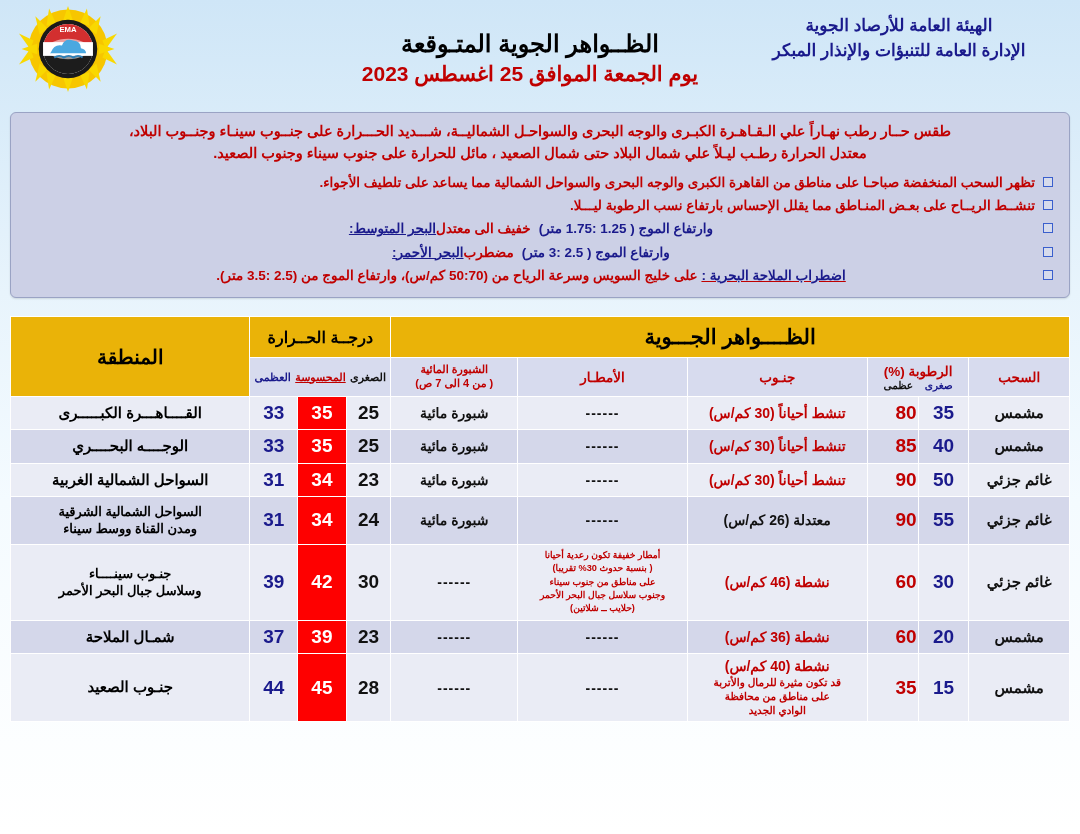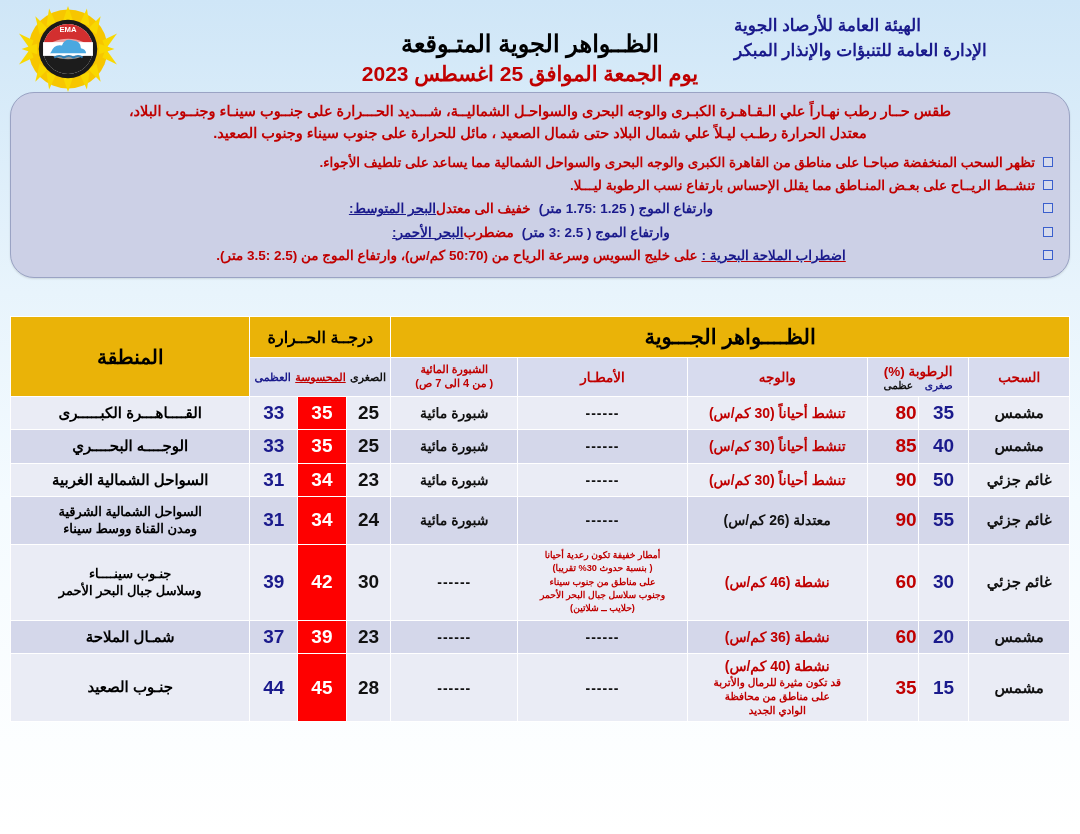--- a/index.html
+++ b/index.html
@@ -19,42 +19,42 @@
     padding:6px 12px 0 12px;
   }
   .logo {
     position:absolute; top:6px; right:auto; left:14px;
     width:108px; height:86px;
   }
   .logo svg { width:100%; height:100%; display:block; }
 
   .org-block {
     position:absolute; top:14px; left:auto; right:16px;
-    text-align:left;
+    text-align:center;
     line-height:1.45;
     width:330px;
   }
   .org-line1, .org-line2 {
     color:#1a1a8c; font-weight:bold; font-size:17px;
     letter-spacing:0px;
   }
 
   .title-block {
     position:absolute; top:30px; left:340px; right:360px;
     text-align:center;
   }
   .main-title { font-size:24px; font-weight:bold; color:#000; }
   .sub-title  { font-size:21px; font-weight:bold; color:#c00000; margin-top:4px; }
 
   
   .summary-box {
-    position:absolute; top:92px; left:10px; right:10px;
+    position:absolute; top:112px; left:10px; right:10px;
     background:#ccd0e6;
     border:1px solid #9aa3c4;
-    border-radius:24px;
+    border-radius:6px;
     padding:7px 16px 8px 16px;
     box-shadow:0 1px 2px rgba(0,0,0,.12);
   }
   .summary-para {
     color:#c00000; font-weight:bold; font-size:14.5px;
     text-align:center; line-height:1.55; letter-spacing:0px;
   }
 
   ul.bullets { list-style:none; margin:8px 0 0 0; padding:0; }
   ul.bullets li {
@@ -248,21 +248,21 @@
       <tr class="hdr2">
         <th>السحب</th>
         <th colspan="2">
           <div>الرطوبة (%)</div>
           <div class="sub2">
             <span class="b">صغرى</span>
             &nbsp;&nbsp;
             <span class="k">عظمى</span>
           </div>
         </th>
-        <th>والوجه</th>
+        <th>جنـوب</th>
         <th>الأمطـار</th>
         <th class="small">
           <div>الشبورة المائية</div>
           <div>( من 4 الى 7 ص)</div>
         </th>
         <th colspan="3">
           <div class="sub3">
             <span class="k">الصغرى</span>
             <span class="r">المحسوسة</span>
             <span class="b">العظمى</span>

